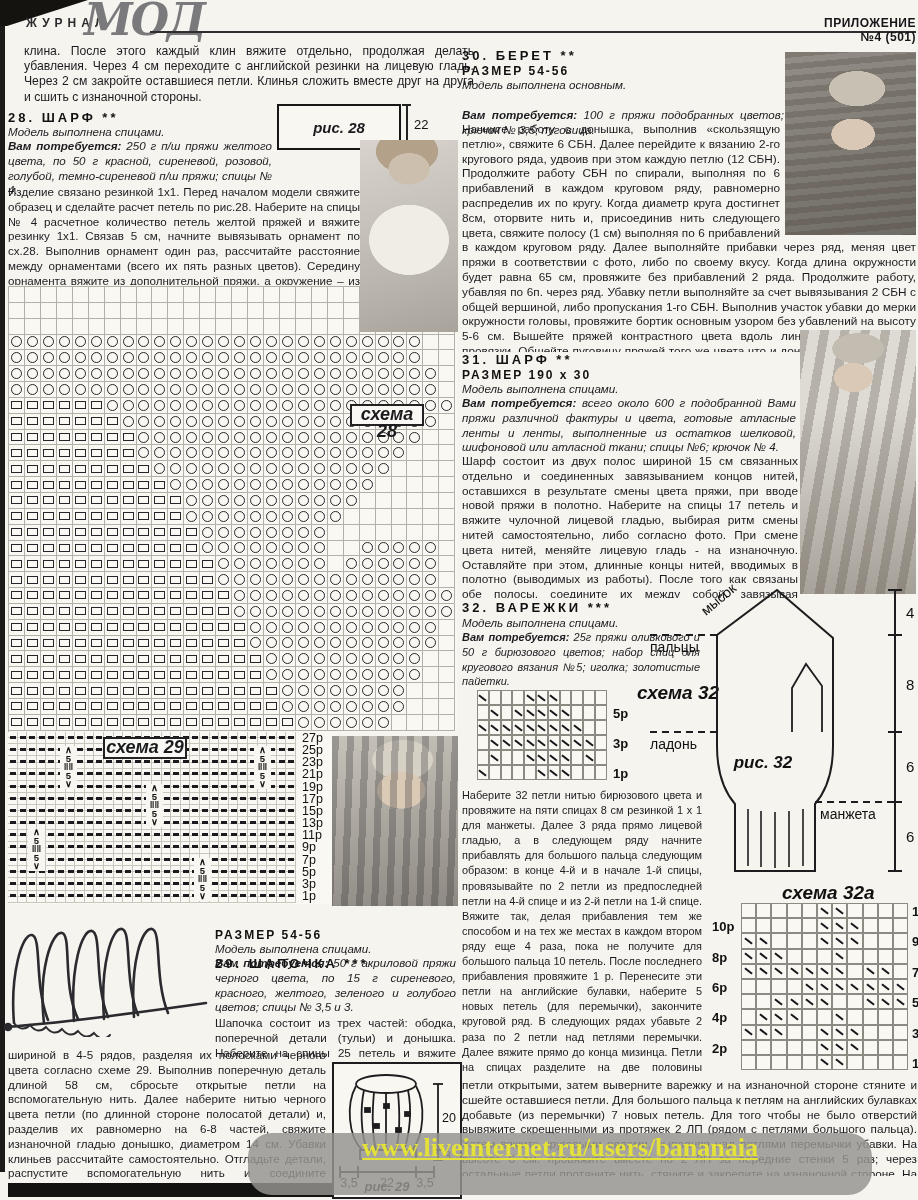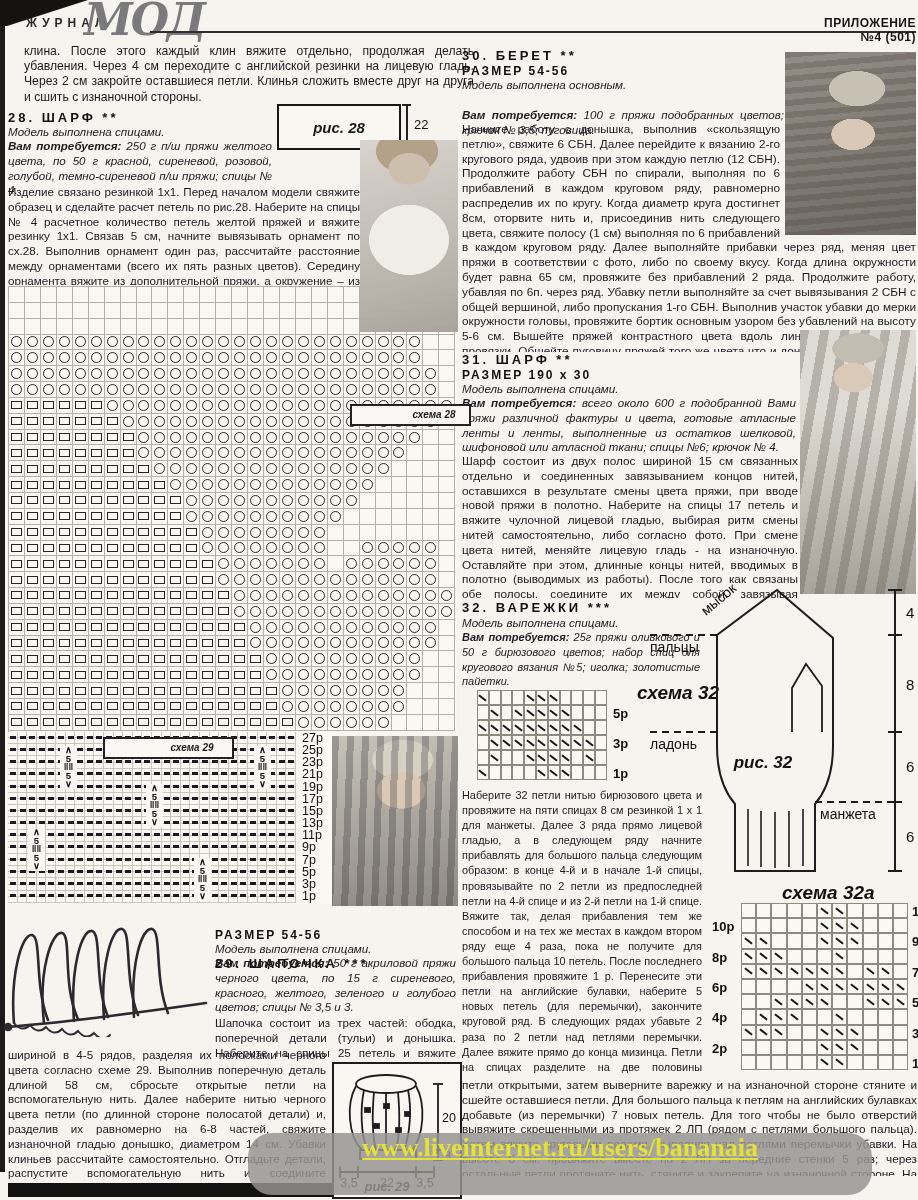--- a/index.html
+++ b/index.html
@@ -3,21 +3,21 @@
 <meta charset="utf-8">
 <style>
   html,body{margin:0;padding:0;}
   body{width:918px;height:1200px;position:relative;background:#f6f4ef;font-family:"Liberation Sans",sans-serif;color:#1b1b1e;overflow:hidden;}
   .abs{position:absolute;}
   .par{font-size:11.6px;line-height:14.8px;text-align:justify;color:#1c1c20;}
   .it{font-style:italic;}
   .bdit{font-weight:bold;font-style:italic;}
   .sec-h{font-weight:bold;font-size:13px;letter-spacing:3px;color:#111;white-space:nowrap;}
   .size-h{font-weight:bold;font-size:12px;letter-spacing:2px;color:#111;white-space:nowrap;}
-  .lblbox{border:2px solid #222;background:#faf8f4;font-weight:bold;font-style:italic;font-size:10px;text-align:center;line-height:17px;z-index:6;padding-left:47px;}
+  .lblbox{border:2px solid #222;background:#faf8f4;font-weight:bold;font-style:italic;font-size:18px;text-align:center;line-height:17px;z-index:6;}
   
   .journal{font-weight:bold;font-size:12px;letter-spacing:5px;color:#2c2c2e;}
   .logo{font-family:"DejaVu Serif",serif;font-style:italic;font-weight:bold;font-size:44px;color:#7a7a7c;letter-spacing:-2px;line-height:40px;}
   .rule{background:#2e2e30;height:2px;}
   .issue{font-weight:bold;font-size:12px;color:#161618;text-align:right;line-height:14px;letter-spacing:.5px;}
   
   #schema28{border-left:1px solid #b3b0a9;border-top:1px solid #b3b0a9;background:#faf8f3;}
   .c28row{display:flex;height:15.85px;}
   .c28c{width:15.95px;box-sizing:border-box;border-right:1px solid #b3b0a9;border-bottom:1px solid #b3b0a9;display:flex;align-items:center;justify-content:center;}
   .sym-o{width:9px;height:9px;border:1.6px solid #26262a;border-radius:50%;}

